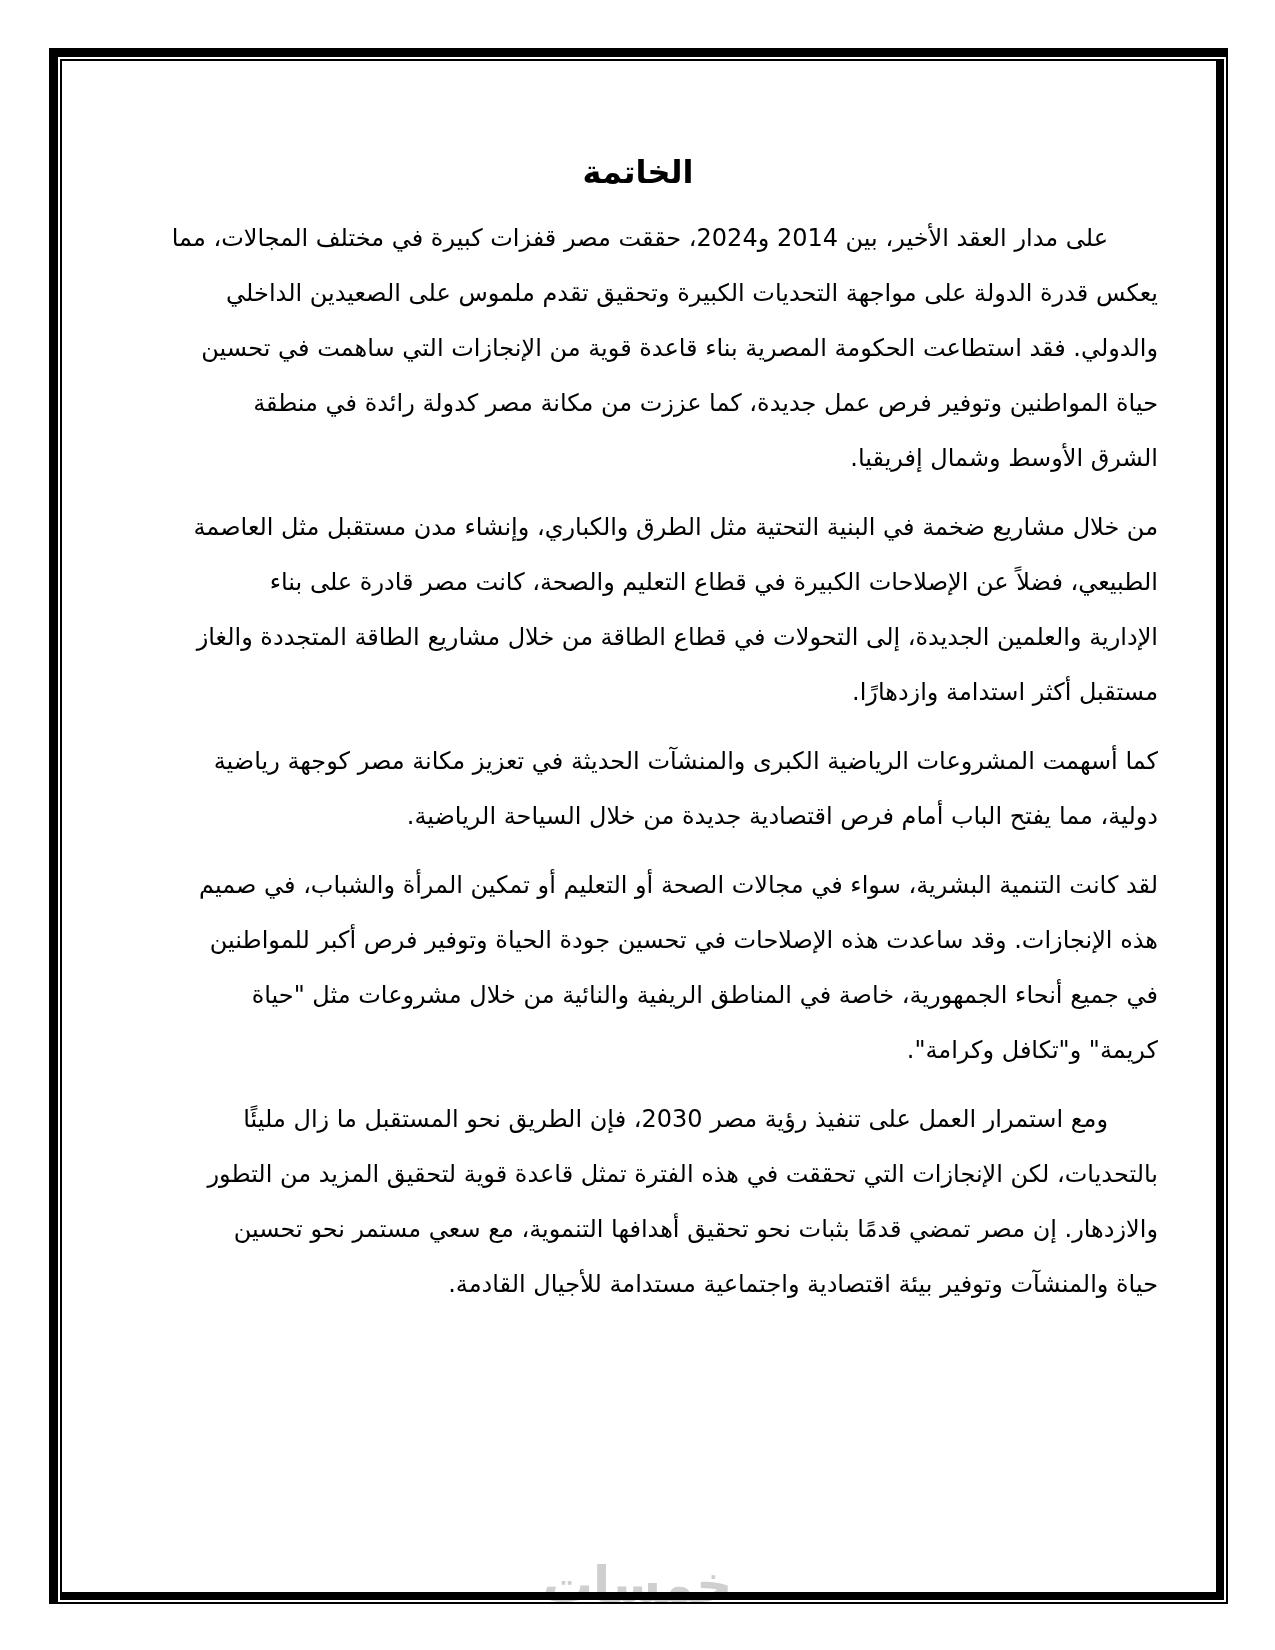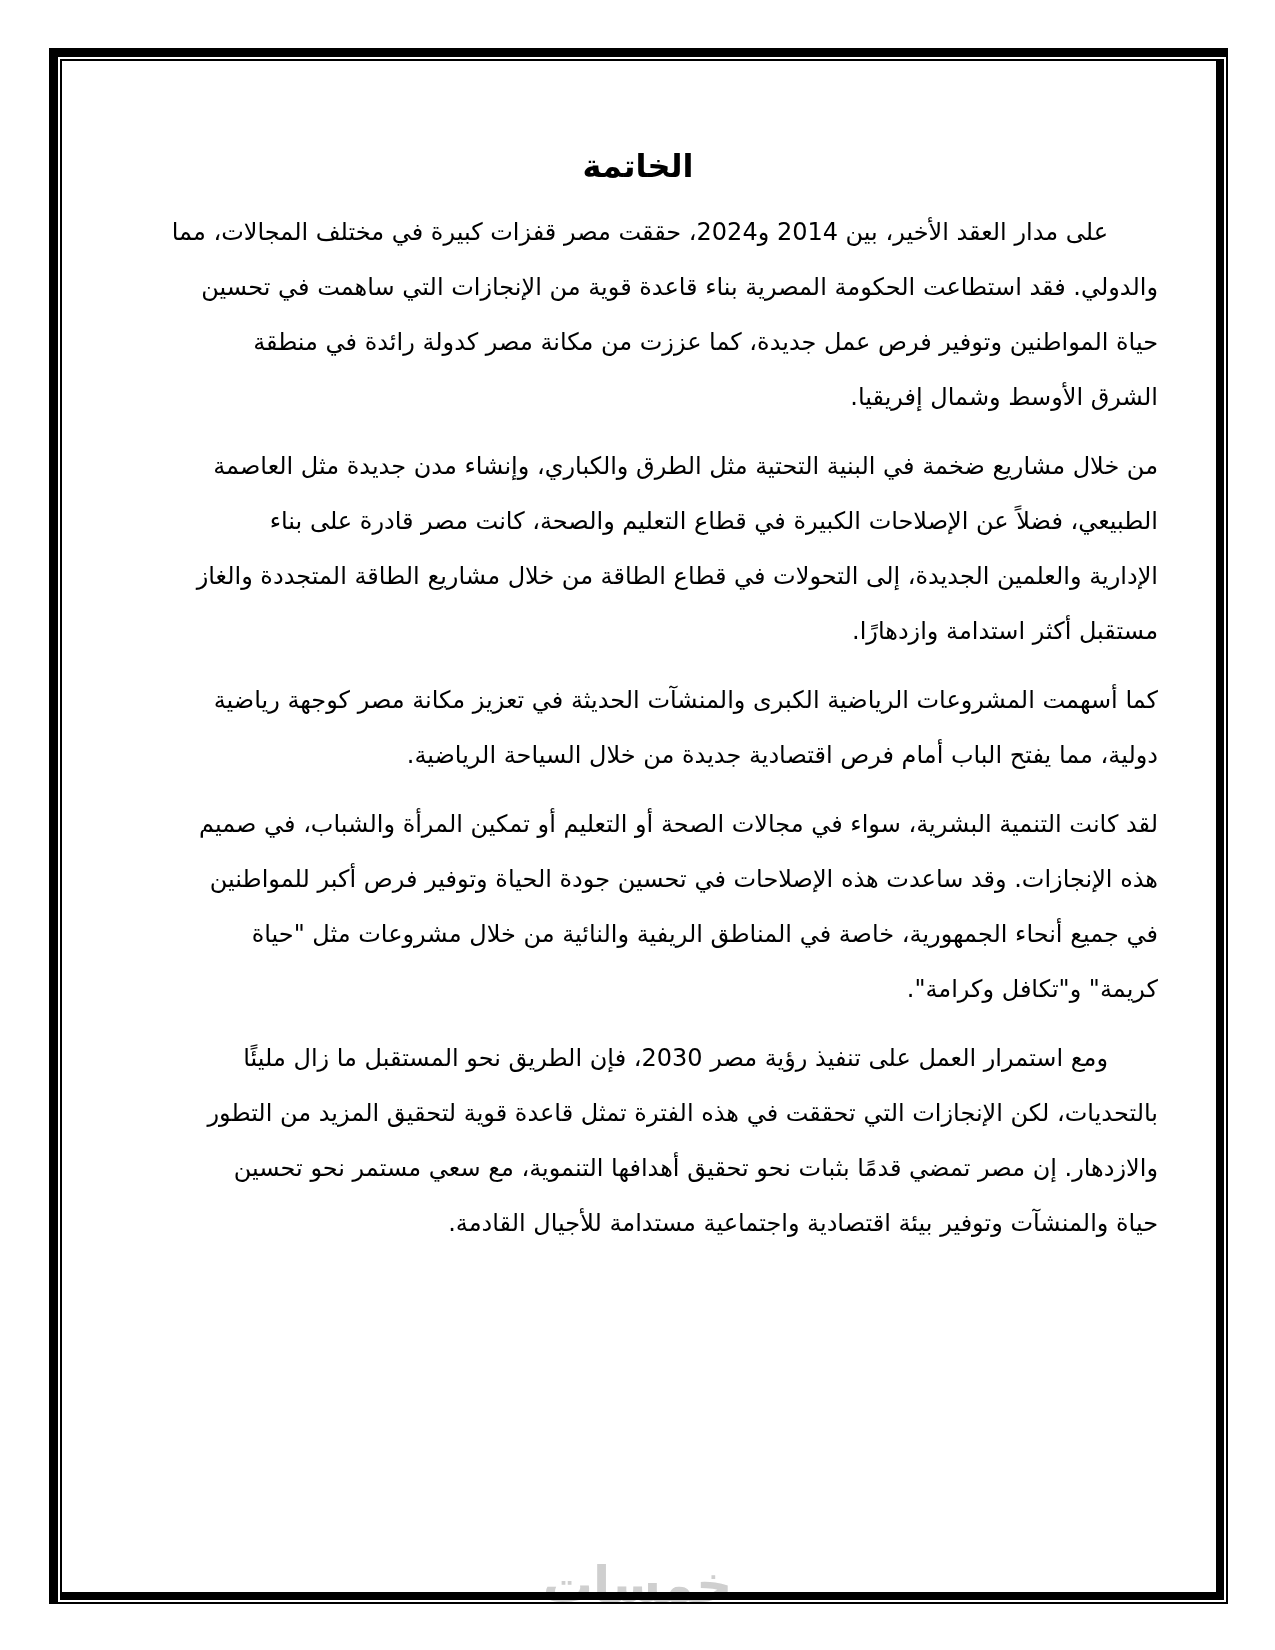--- a/index.html
+++ b/index.html
@@ -42,21 +42,21 @@
     border:2px solid #000;
     border-right-width:8px;
     border-bottom-width:8px;
     overflow:hidden;
   }
   .content{
     direction:rtl;
     padding:70px 56px 0 54px;
   }
   .title{
-    margin:8px 0 11px 0;
+    margin:14px 0 11px 0;
     text-align:center;
     font-size:32px;
     font-weight:bold;
     line-height:55px;
   }
   .para{margin:0 2px 14px 0;}
   .line{
     font-size:24px;
     line-height:55px;
     text-align:right;
@@ -69,26 +69,27 @@
 
 <div class="watermark" style="color: rgb(207, 207, 207);">خمسات</div>
 
 <div class="frame">
   <div class="frame-inner">
     <div class="content">
       <h1 class="title">الخاتمة</h1>
       <div class="paragraphs">
           <div class="para">
             <div class="line indent">على مدار العقد الأخير، بين 2014 و2024، حققت مصر قفزات كبيرة في مختلف المجالات، مما</div>
+            <div class="line">يعكس قدرة الدولة على مواجهة التحديات الكبيرة وتحقيق تقدم ملموس على الصعيدين الداخلي</div>
             <div class="line">والدولي. فقد استطاعت الحكومة المصرية بناء قاعدة قوية من الإنجازات التي ساهمت في تحسين</div>
             <div class="line">حياة المواطنين وتوفير فرص عمل جديدة، كما عززت من مكانة مصر كدولة رائدة في منطقة</div>
             <div class="line">الشرق الأوسط وشمال إفريقيا.</div>
           </div>
           <div class="para">
-            <div class="line">من خلال مشاريع ضخمة في البنية التحتية مثل الطرق والكباري، وإنشاء مدن جديدة مثل العاصمة</div>
+            <div class="line">من خلال مشاريع ضخمة في البنية التحتية مثل الطرق والكباري، وإنشاء مدن مستقبل مثل العاصمة</div>
             <div class="line">الطبيعي، فضلاً عن الإصلاحات الكبيرة في قطاع التعليم والصحة، كانت مصر قادرة على بناء</div>
             <div class="line">الإدارية والعلمين الجديدة، إلى التحولات في قطاع الطاقة من خلال مشاريع الطاقة المتجددة والغاز</div>
             <div class="line">مستقبل أكثر استدامة وازدهارًا.</div>
           </div>
           <div class="para">
             <div class="line">كما أسهمت المشروعات الرياضية الكبرى والمنشآت الحديثة في تعزيز مكانة مصر كوجهة رياضية</div>
             <div class="line">دولية، مما يفتح الباب أمام فرص اقتصادية جديدة من خلال السياحة الرياضية.</div>
           </div>
           <div class="para">
             <div class="line">لقد كانت التنمية البشرية، سواء في مجالات الصحة أو التعليم أو تمكين المرأة والشباب، في صميم</div>

